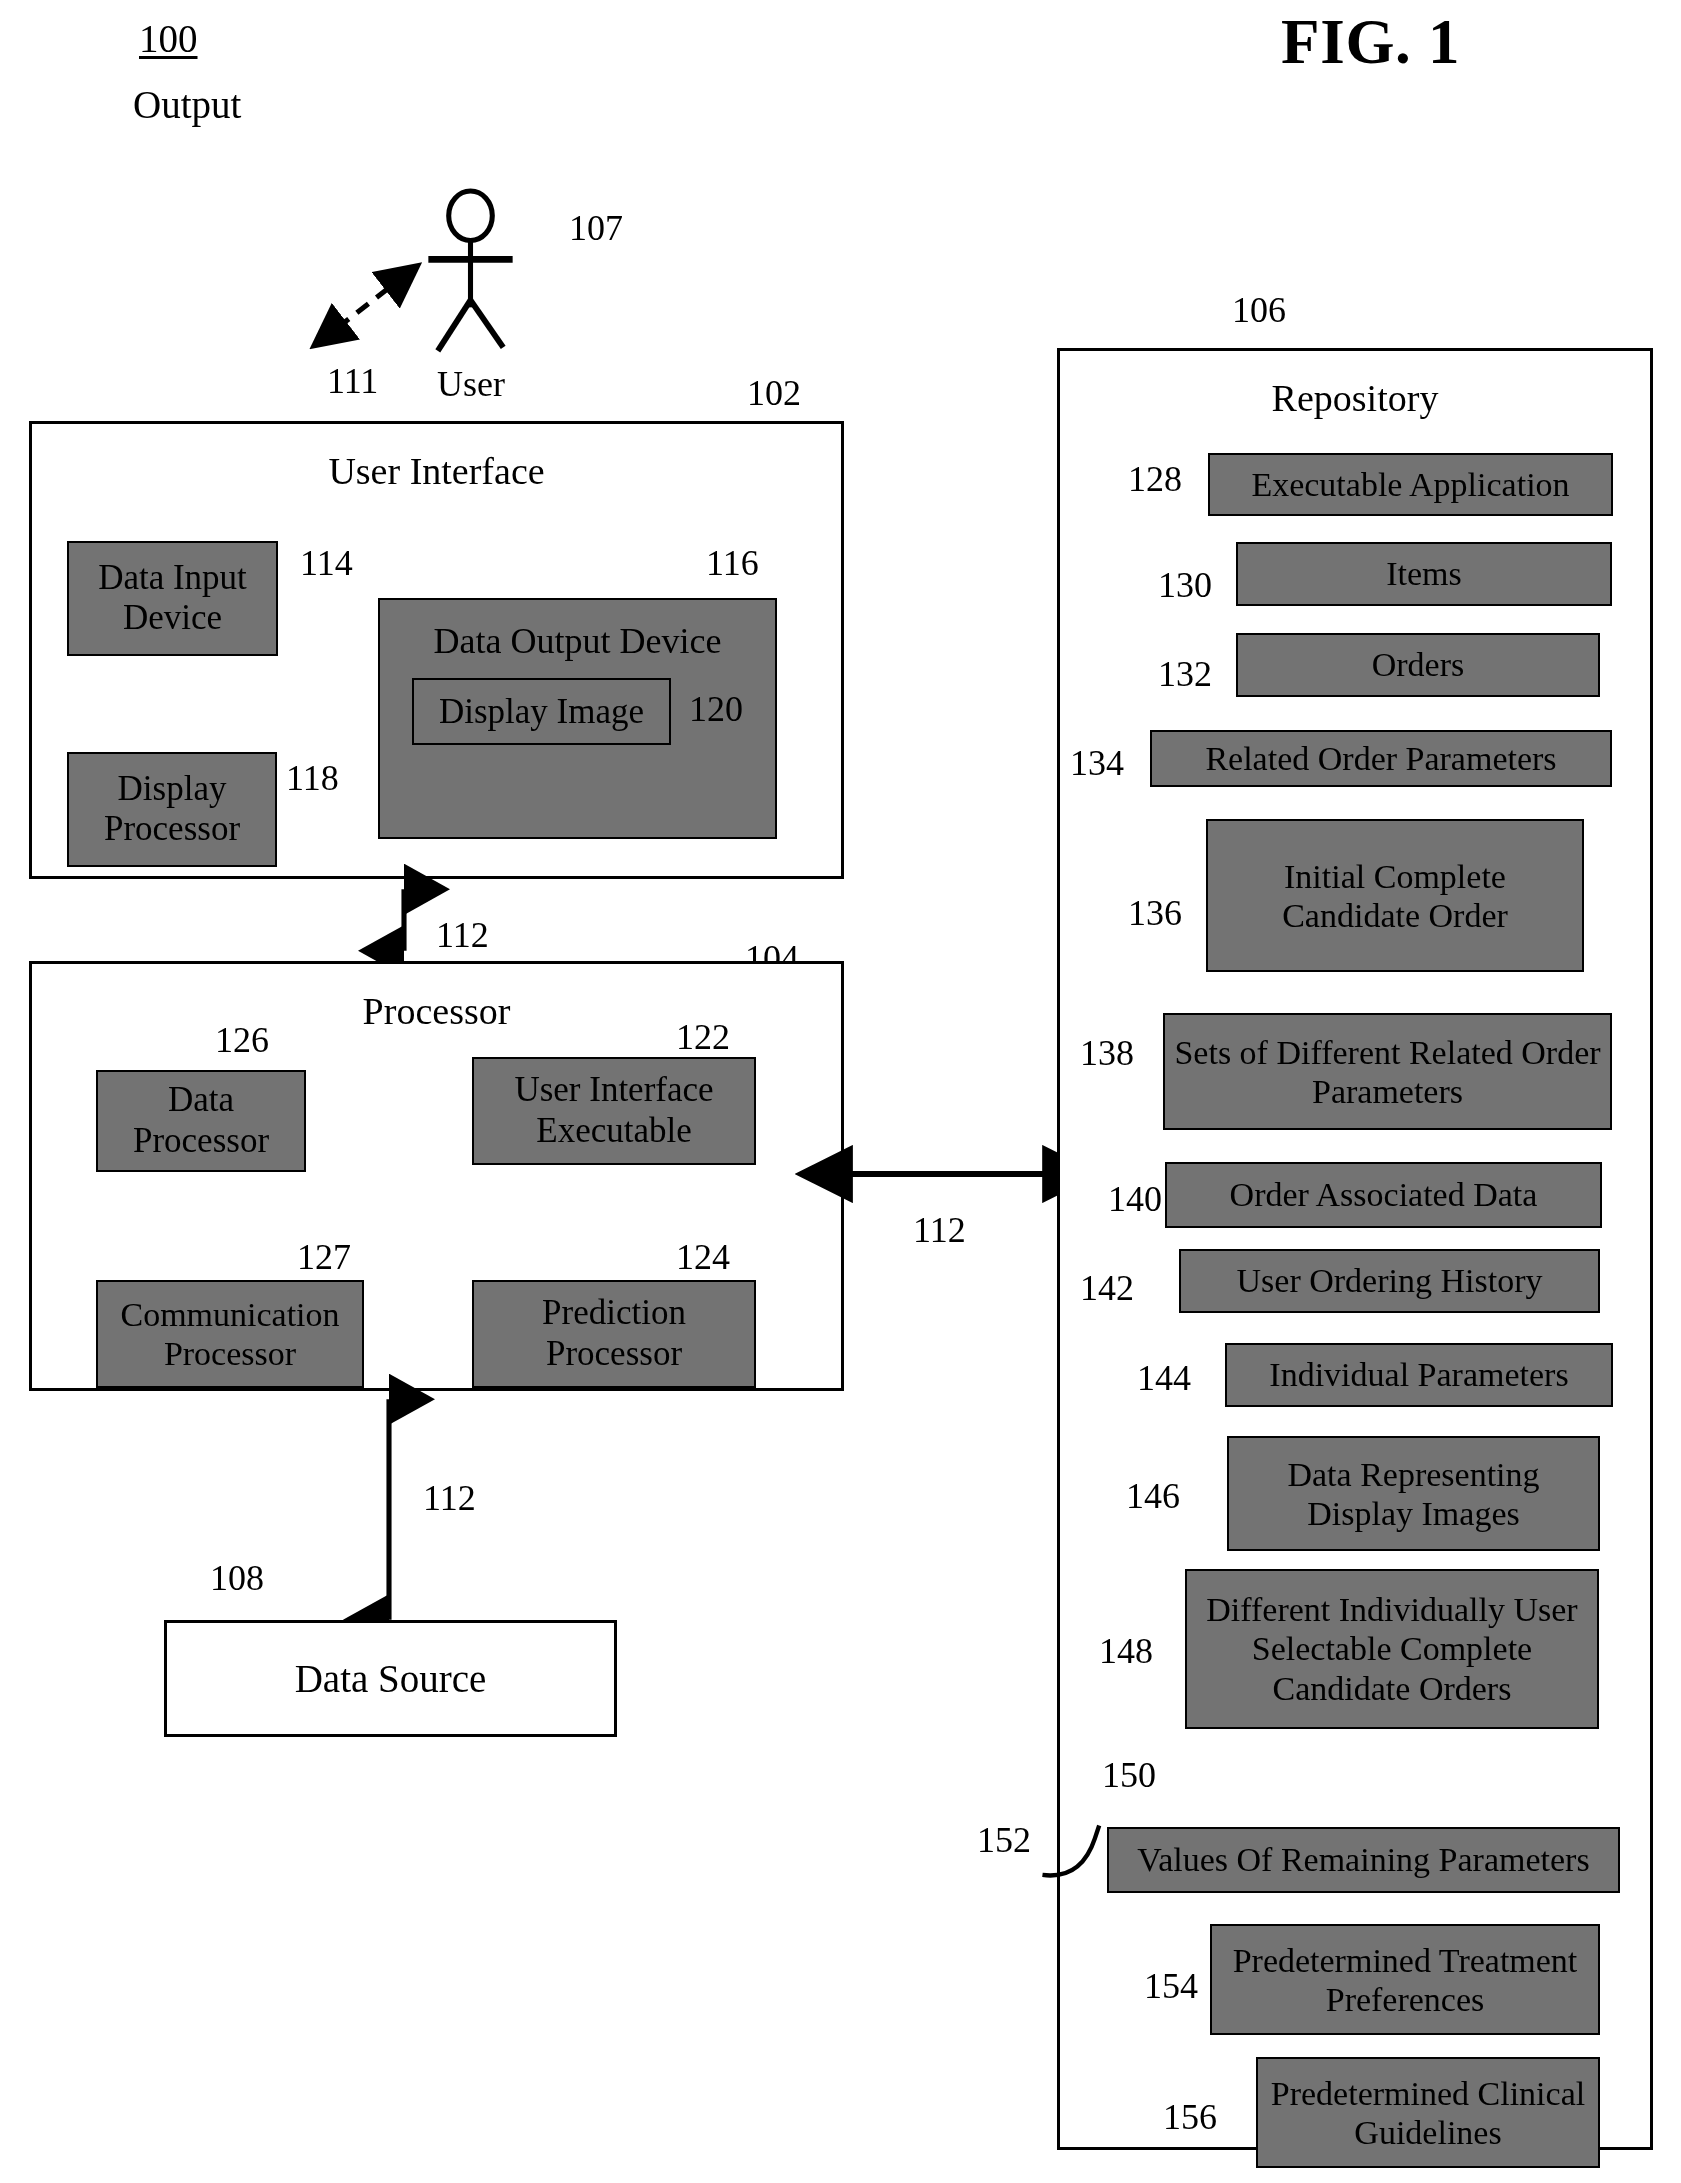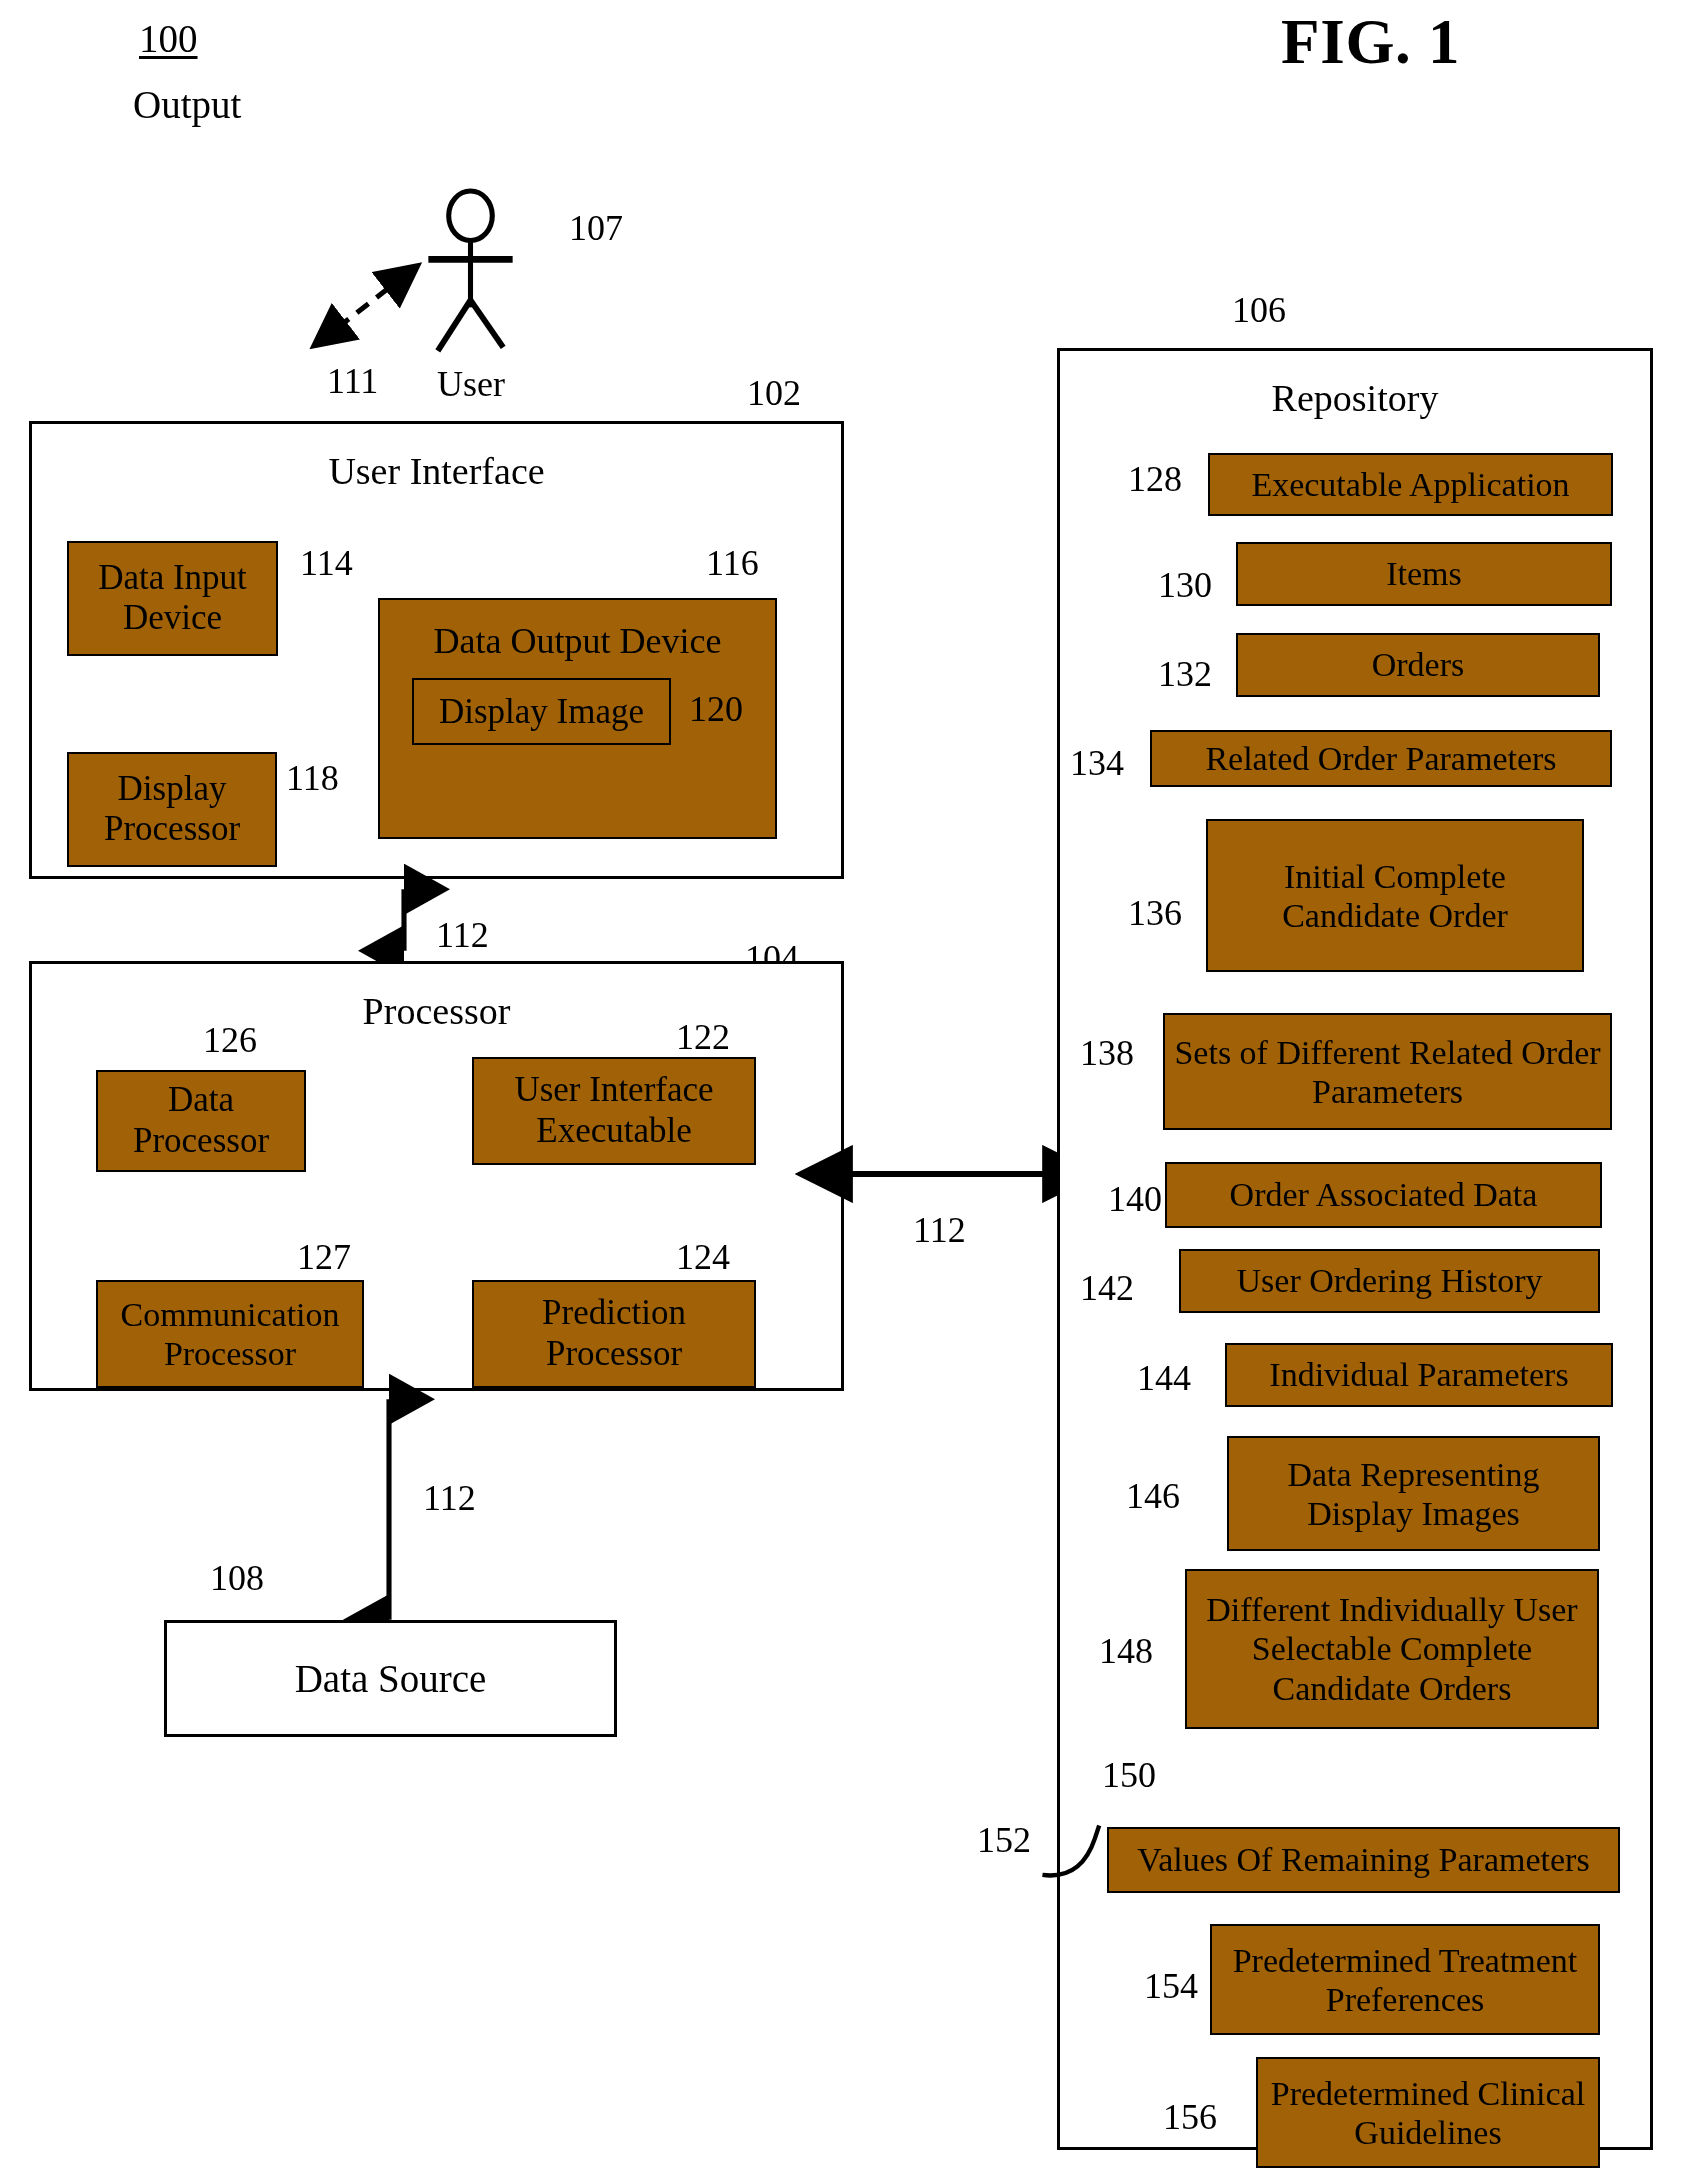--- a/index.html
+++ b/index.html
@@ -58,21 +58,21 @@
   
   .box {
     position: absolute;
     border: 3.6px solid #000;
     background: #fff;
     box-sizing: border-box;
   }
   .box-thin {
     position: absolute;
     border: 2.9px solid #000;
-    background: #a16207;
+    background: #737373;
     box-sizing: border-box;
     font-family: Liberation Serif, serif;
   }
   .box-title {
     position: absolute;
     left: 0; right: 0;
     text-align: center;
     font-size: 38px;
     white-space: nowrap;
   }
@@ -174,21 +174,21 @@
     </svg>
   </div>
   <div class="ref" style="left:436px; top:917px;">112</div>
 
   <div class="ref" style="left:745px; top:940px;">104</div>
 
   <div class="box" style="left:29px; top:961px; width:815px; height:430px;">
     <div class="box-title" style="top:25px;">Processor</div>
   </div>
 
-  <div class="ref" style="left:203px; top:1022px;">126</div>
+  <div class="ref" style="left:215px; top:1022px;">126</div>
   <div class="box-thin" style="left:96px; top:1070px; width:210px; height:102px;">
     <div class="boxtext">Data Processor</div>
   </div>
 
   <div class="ref" style="left:676px; top:1019px;">122</div>
   <div class="box-thin" style="left:472px; top:1057px; width:284px; height:108px;">
     <div class="boxtext">User Interface Executable</div>
   </div>
 
   <div class="ref" style="left:297px; top:1239px;">127</div>

